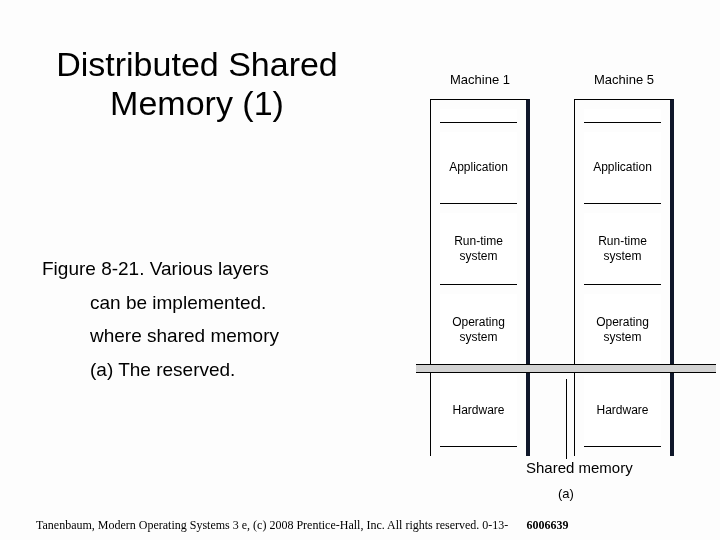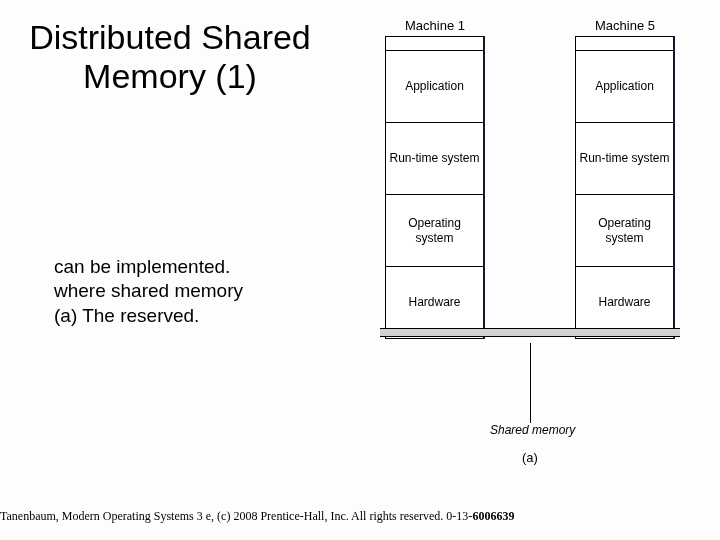--- a/index.html
+++ b/index.html
@@ -1,15 +1,15 @@
 <!DOCTYPE html>
 <html><head>
 <meta charset="utf-8">
 <style>
-  * { box-sizing: border-box; margin: 0; padding: 0; }
+  * { box-sizing: border-box; margin: 9px; padding: 0; }
   body {
     width: 720px;
     height: 540px;
     background: #fdfdfd;
     font-family: Arial, Helvetica, sans-serif;
     position: relative;
     overflow: hidden;
   }
   .slide-title {
     position: absolute;
@@ -46,36 +46,36 @@
     position: absolute;
     top: 18px;
     left: 380px;
     width: 300px;
     font-family: Arial, sans-serif;
     font-size: 13px;
   }
   .machines {
     display: flex;
     gap: 16px;
-    justify-content: space-between;
+    justify-content: flex-start;
   }
   .machine {
     display: flex;
     flex-direction: column;
     align-items: center;
     width: 110px;
   }
   .machine-label {
     font-size: 13px;
     margin-bottom: 3px;
   }
   .stack {
     width: 100px;
     border-left: 1px solid #000;
-    border-right: 2px solid #0f172a;
+    border-right: 4px solid #0f172a;
     border-top: 1px solid #000;
   }
   .layer {
     height: 72px;
     border-bottom: 1px solid #000;
     display: flex;
     align-items: center;
     justify-content: center;
     text-align: center;
     font-size: 12px;
@@ -99,35 +99,34 @@
     border-top: 1px solid #000;
     border-bottom: 1px solid #000;
   }
   .leader {
     position: absolute;
     width: 1px;
     background: #000;
   }
   .shared-label {
     position: absolute;
-    font-size: 12px;
-    font-style: italic;
+    font-size: 15px;
   }
   .sub-label {
     position: absolute;
     font-size: 13px;
   }
 </style>
 </head>
 <body>
 
 <div class="slide-title">Distributed Shared Memory (1)</div>
 
 <div class="caption">
-  <br>
+  <span class="line1">Figure 8-21. Various layers</span><br>
   <span class="indent">can be implemented.</span>
   <span class="indent">where shared memory</span>
   <span class="indent">(a) The reserved.</span>
 </div>
 
 <div class="diagram">
   <div class="machines">
     <div class="machine">
       <div class="machine-label">Machine 1</div>
       <div class="stack">

